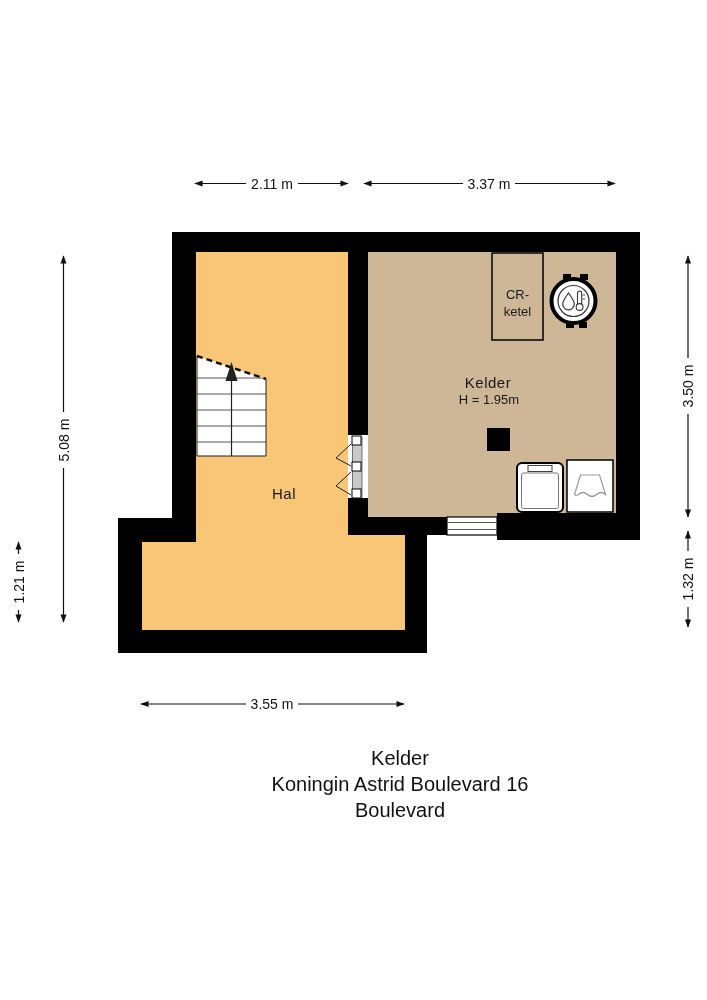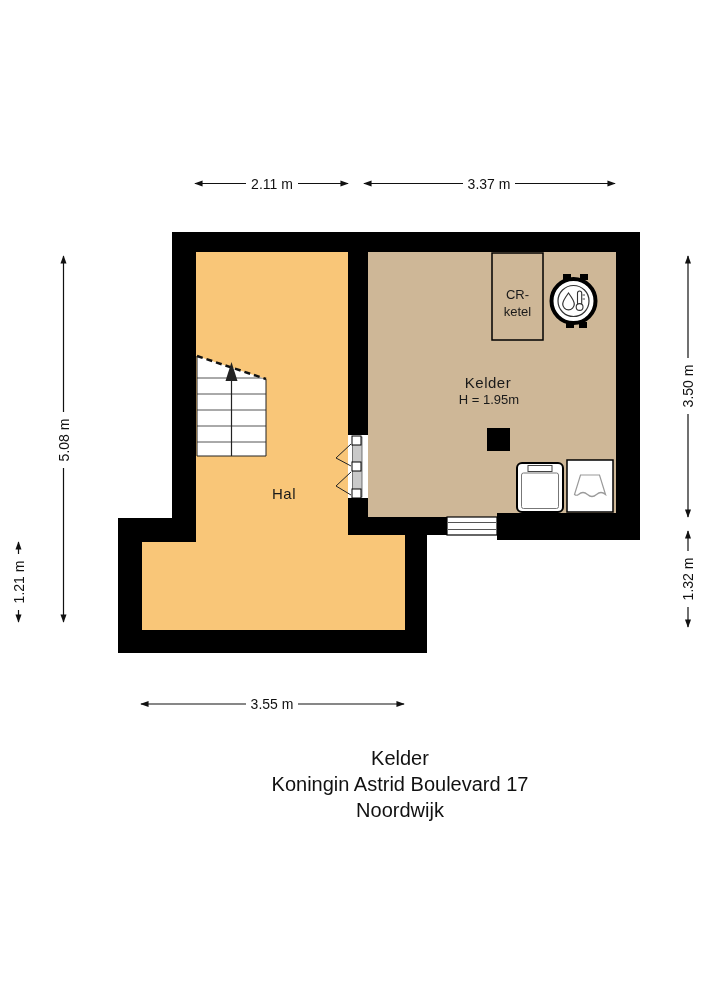--- a/index.html
+++ b/index.html
@@ -153,15 +153,15 @@
   </g>
   <g>
     <line class="dim-line" x1="688" y1="531" x2="688" y2="627" marker-start="url(#arr)" marker-end="url(#arr)"></line>
     <rect class="dim-bg" x="680.5" y="551" width="15" height="56"></rect>
     <text class="dim-text" x="688" y="584" text-anchor="middle" transform="rotate(-90 688 579)">1.32 m</text>
   </g>
 </svg>
 
 <div id="title-block">
   <div>Kelder</div>
-  <div>Koningin Astrid Boulevard 17</div>
-  <div>Noordwijk</div>
+  <div>Koningin Astrid Boulevard 16</div>
+  <div>Boulevard</div>
 </div>
 
 </body></html>

